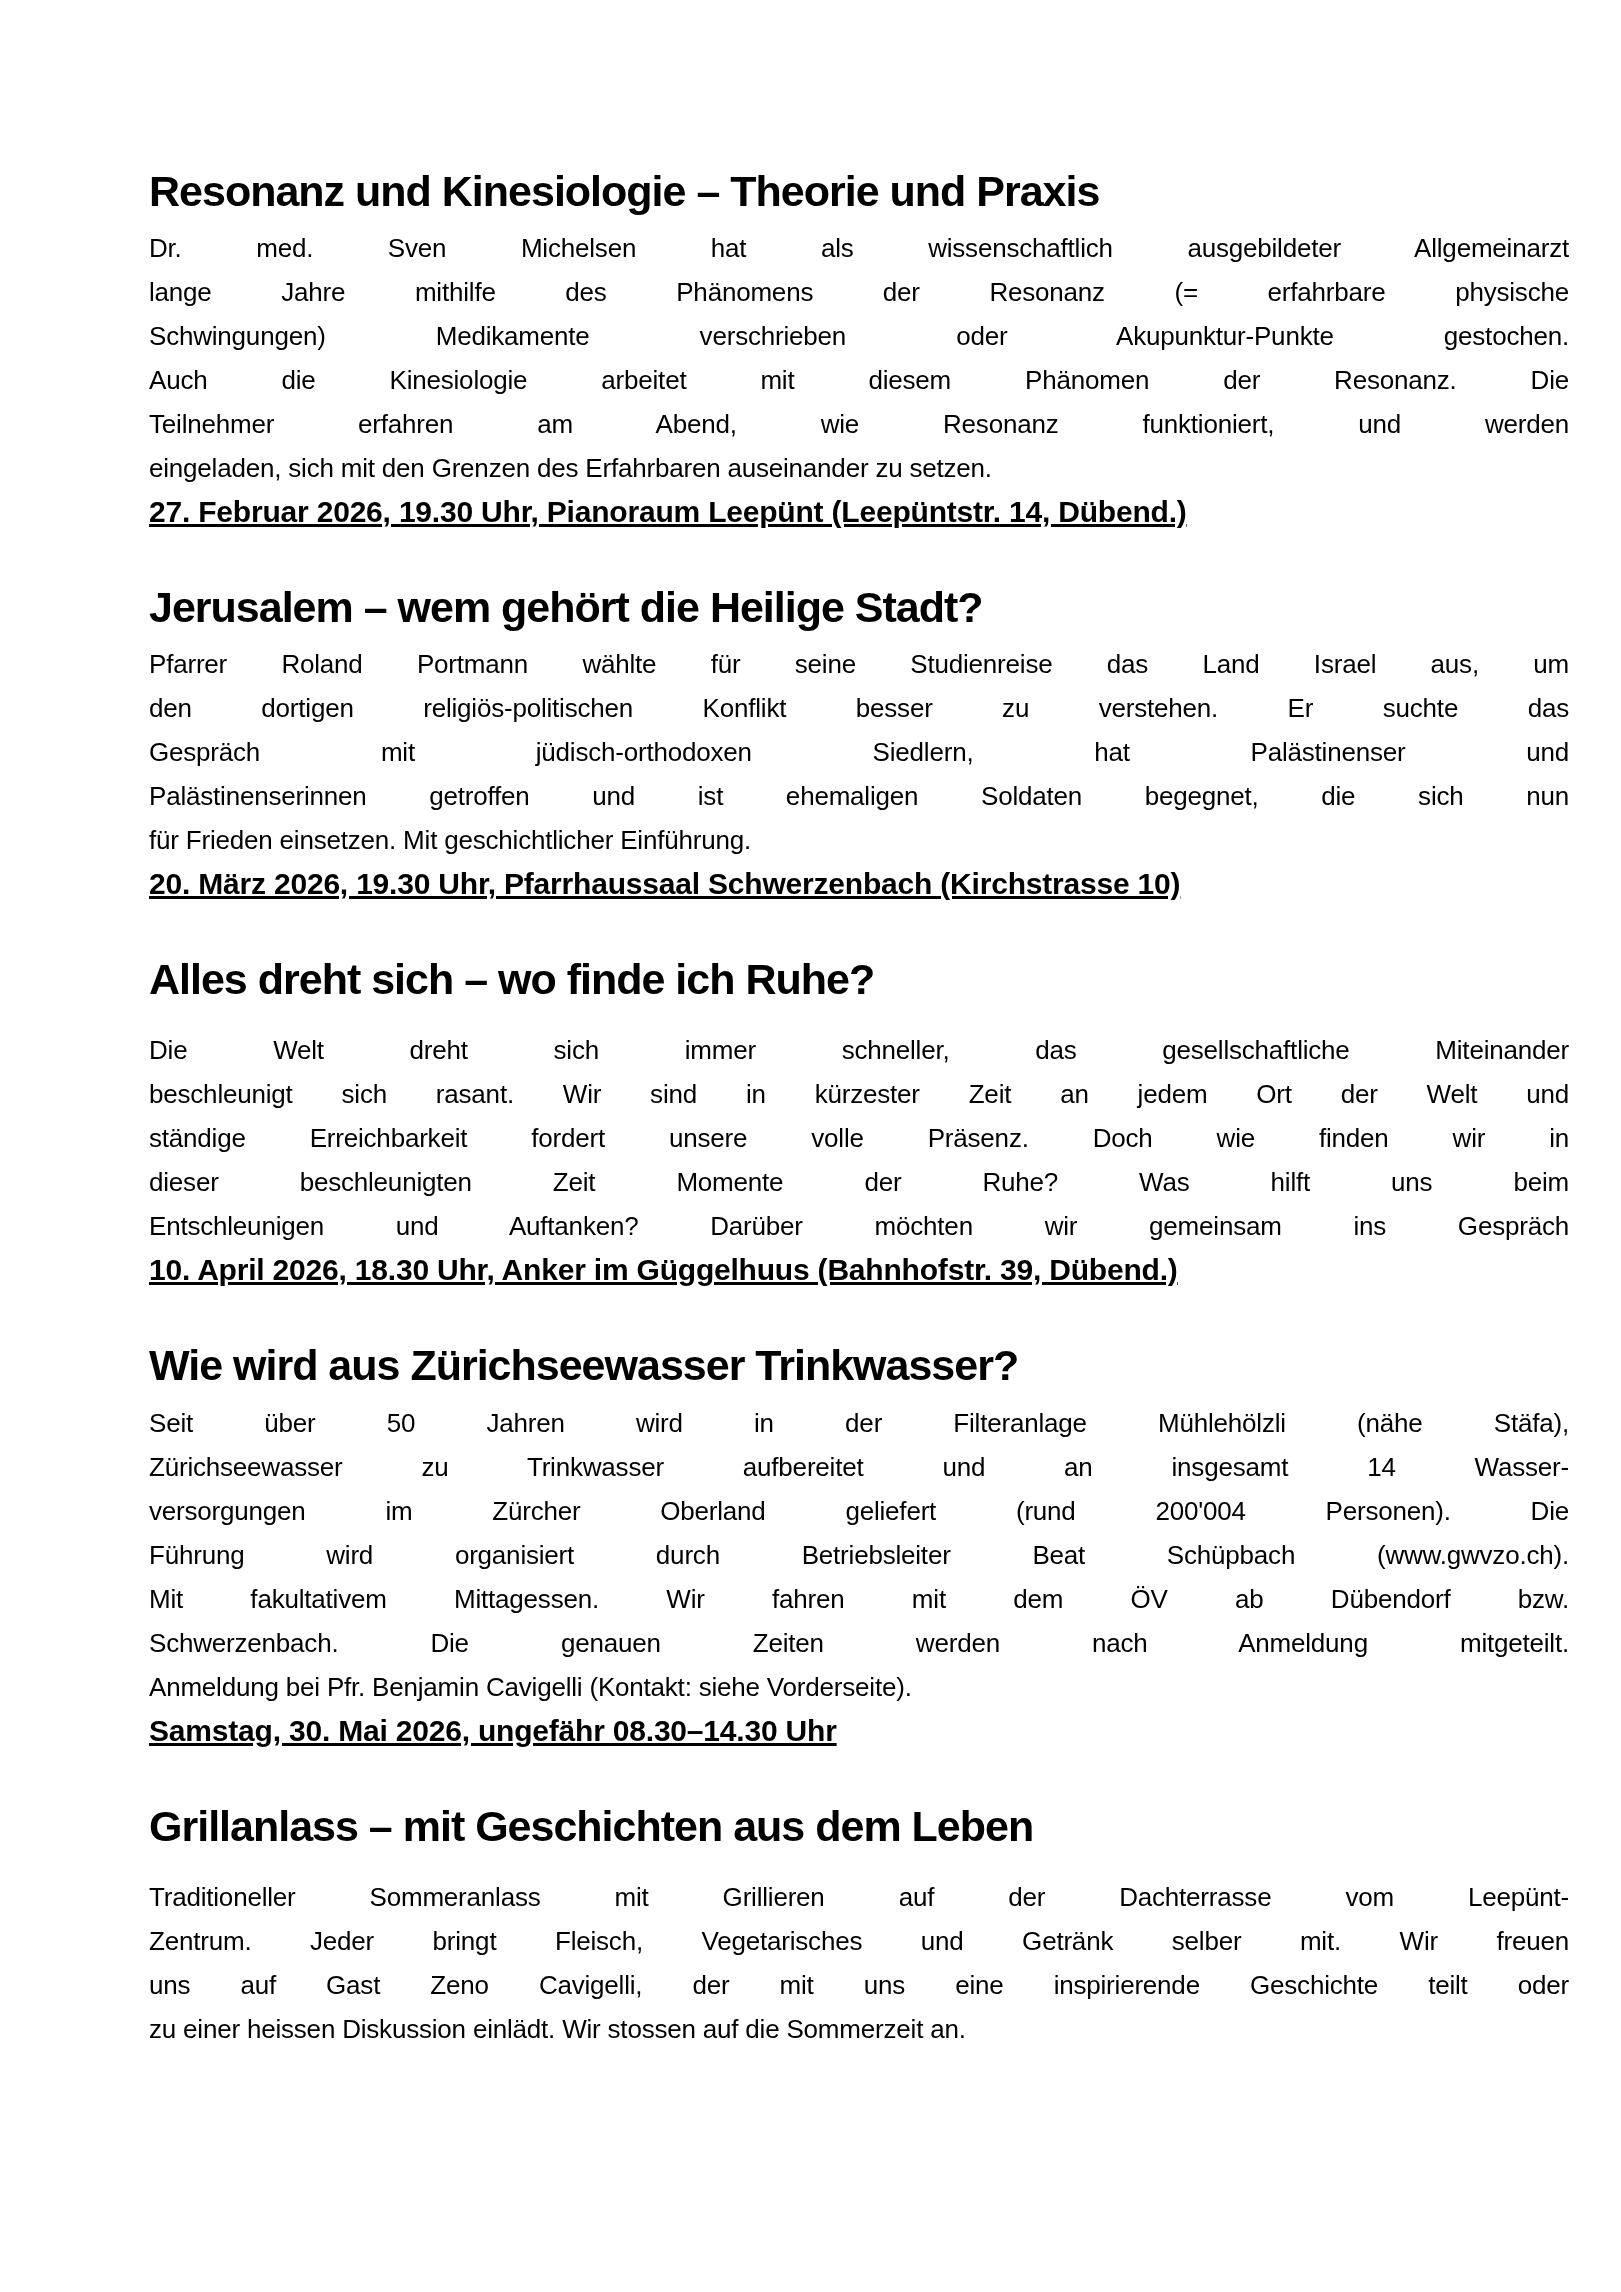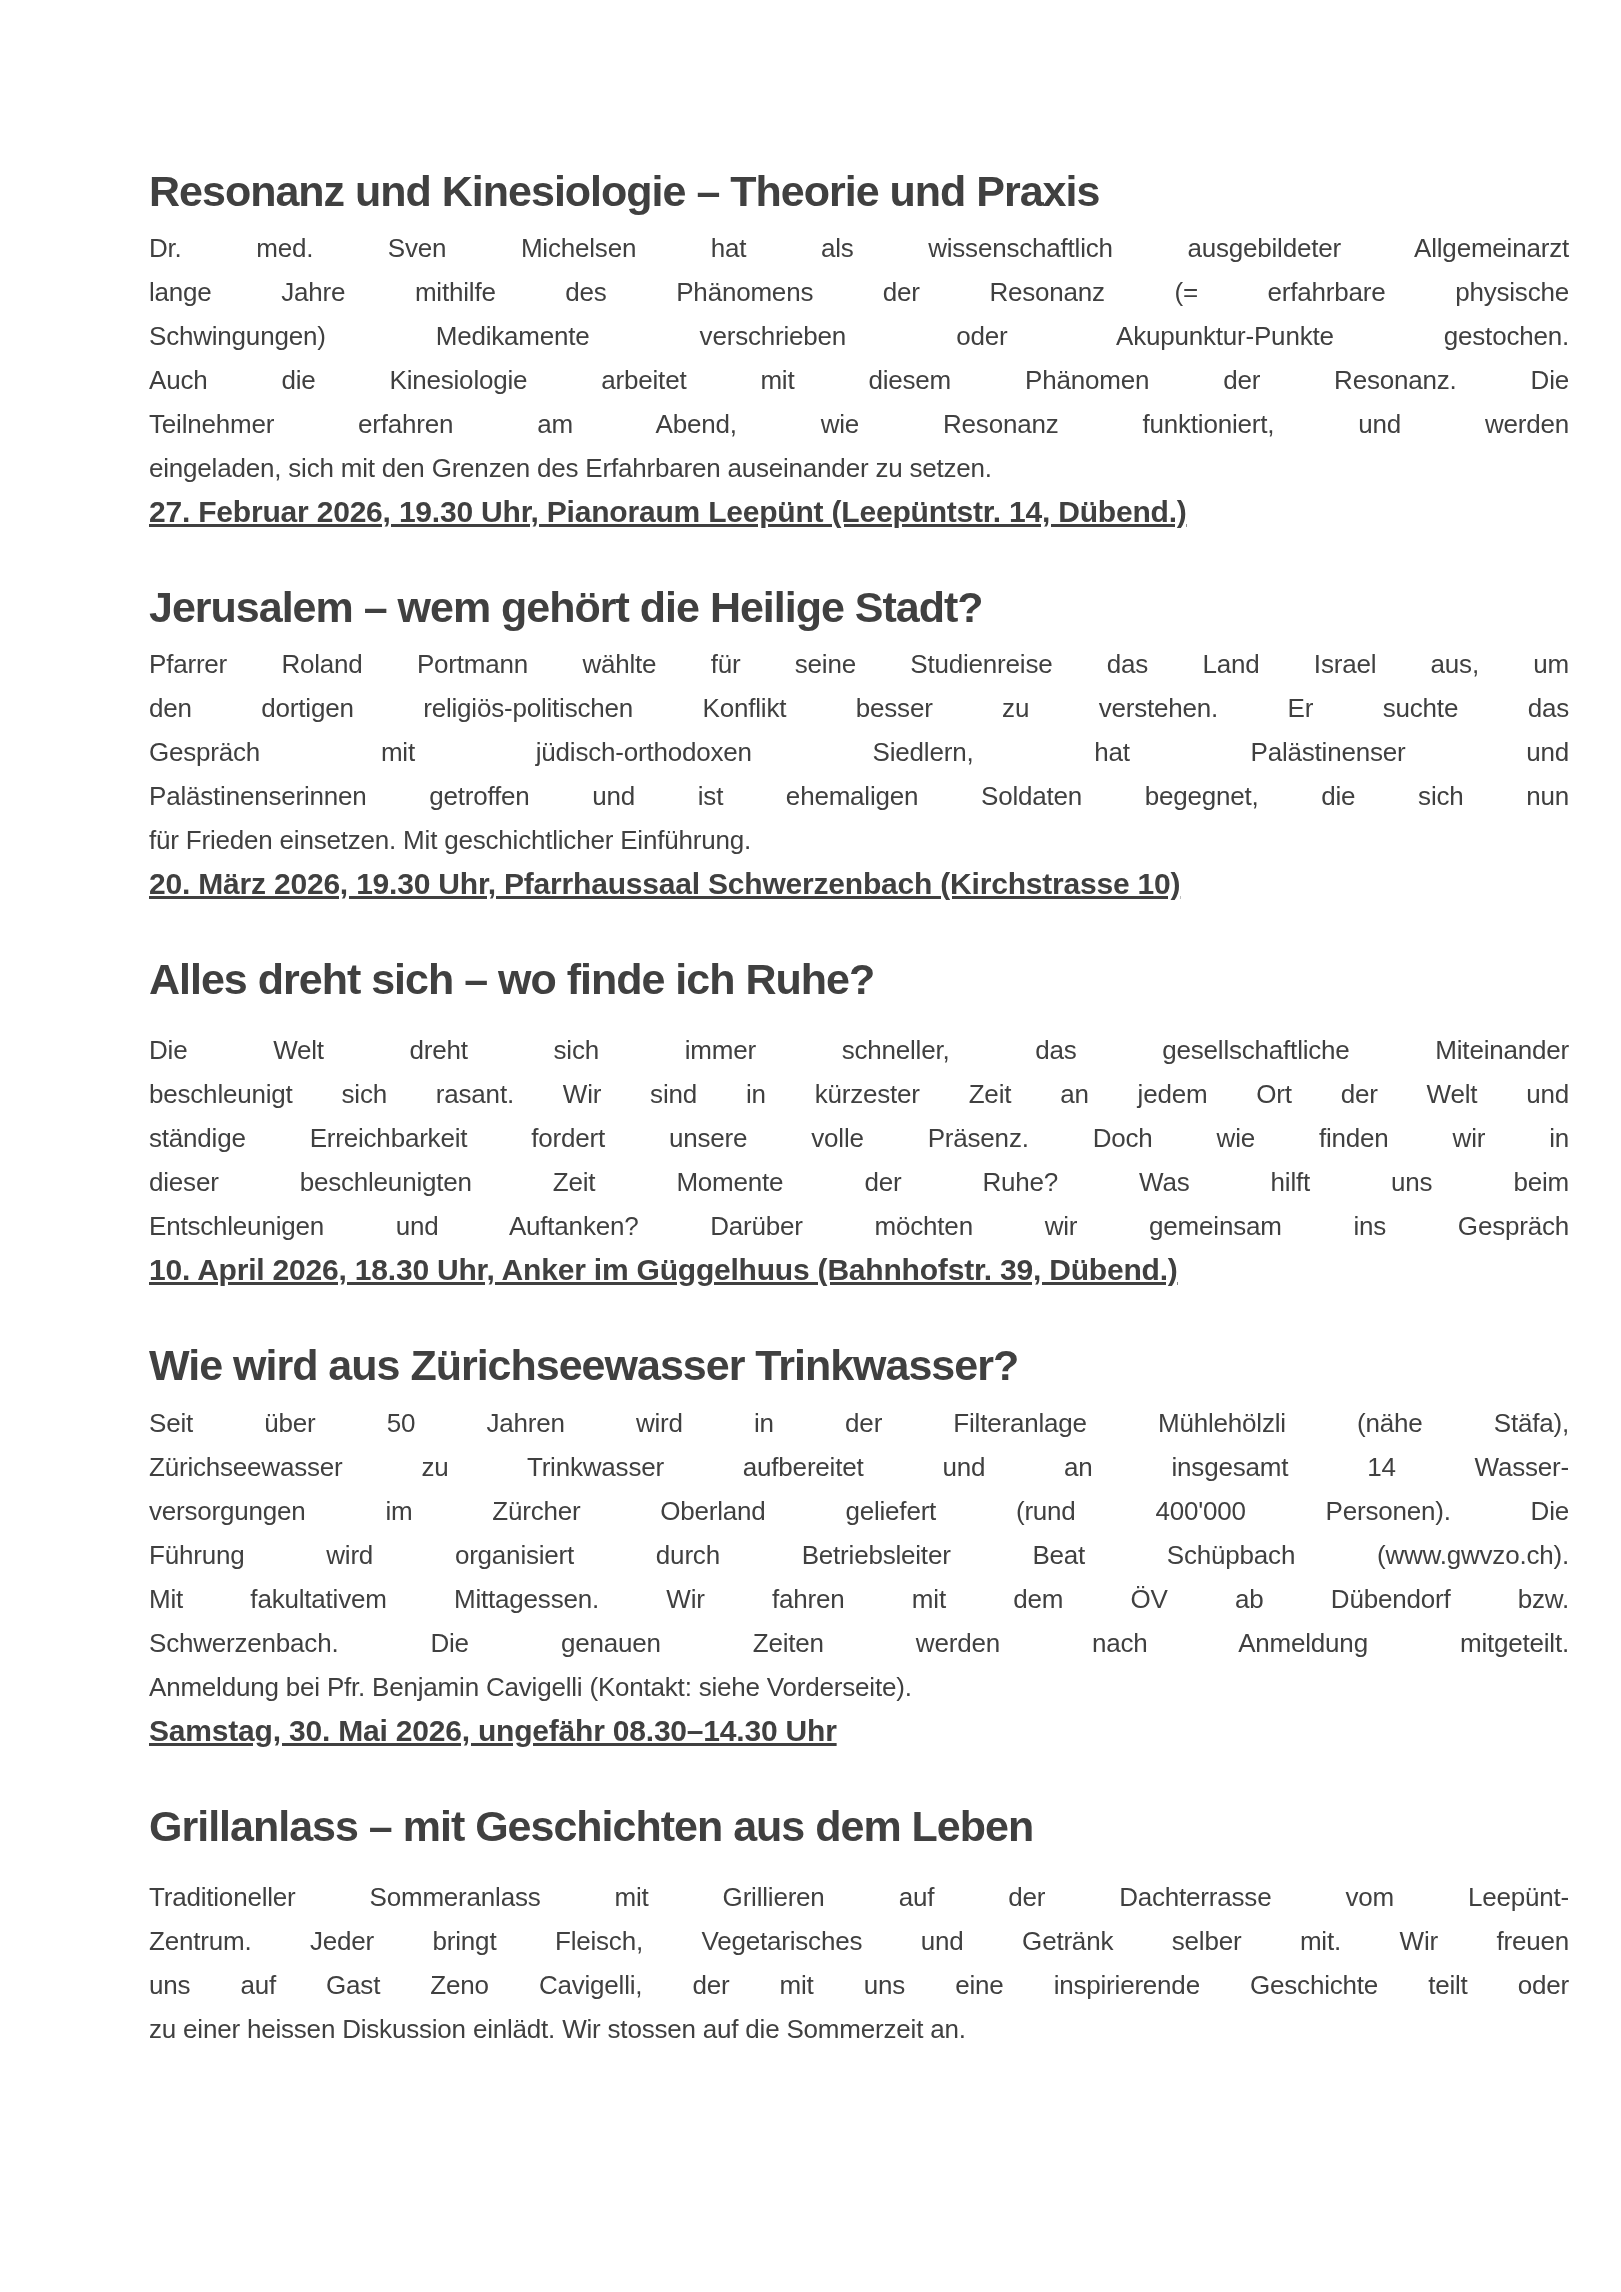--- a/index.html
+++ b/index.html
@@ -2,21 +2,21 @@
 <html lang="de"><head>
 <meta charset="utf-8">
 <style>
   html, body { margin: 0; padding: 0; background: #6b6b6b; }
   .page {
     position: relative;
     width: 1621px;
     height: 2293px;
     margin: 0 auto;
     background: #ffffff;
-    color: #404040;
+    color: #000000;
     box-sizing: border-box;
     padding: 167px 52px 0 149px;
     font-family: "Liberation Sans", "DejaVu Sans", sans-serif;
     font-stretch: semi-condensed;
     overflow: hidden;
   }
   .section { margin: 0 0 49px 0; }
   .section-title {
     margin: 0 0 9.8px 0;
     font-size: 43px;
@@ -85,21 +85,21 @@
       <div class="line">Entschleunigen und Auftanken? Darüber möchten wir gemeinsam ins Gespräch</div>
     </div>
     <div class="event-info">10. April 2026, 18.30 Uhr, Anker im Güggelhuus (Bahnhofstr. 39, Dübend.)</div>
   </div>
 
   <div class="section">
     <h2 class="section-title">Wie wird aus Zürichseewasser Trinkwasser?</h2>
     <div class="body-text">
       <div class="line">Seit über 50 Jahren wird in der Filteranlage Mühlehölzli (nähe Stäfa),</div>
       <div class="line">Zürichseewasser zu Trinkwasser aufbereitet und an insgesamt 14 Wasser-</div>
-      <div class="line">versorgungen im Zürcher Oberland geliefert (rund 400'000 Personen). Die</div>
+      <div class="line">versorgungen im Zürcher Oberland geliefert (rund 200'004 Personen). Die</div>
       <div class="line">Führung wird organisiert durch Betriebsleiter Beat Schüpbach (www.gwvzo.ch).</div>
       <div class="line">Mit fakultativem Mittagessen. Wir fahren mit dem ÖV ab Dübendorf bzw.</div>
       <div class="line">Schwerzenbach. Die genauen Zeiten werden nach Anmeldung mitgeteilt.</div>
       <div class="line last">Anmeldung bei Pfr. Benjamin Cavigelli (Kontakt: siehe Vorderseite).</div>
     </div>
     <div class="event-info">Samstag, 30. Mai 2026, ungefähr 08.30–14.30 Uhr</div>
   </div>
 
   <div class="section spaced">
     <h2 class="section-title">Grillanlass – mit Geschichten aus dem Leben</h2>

